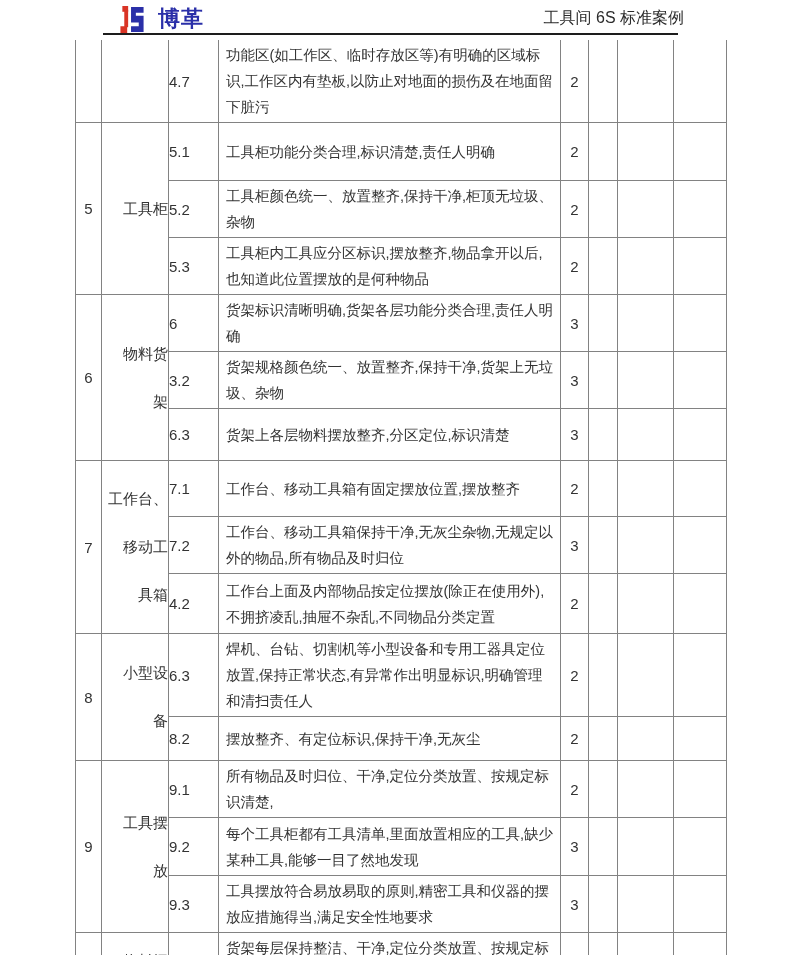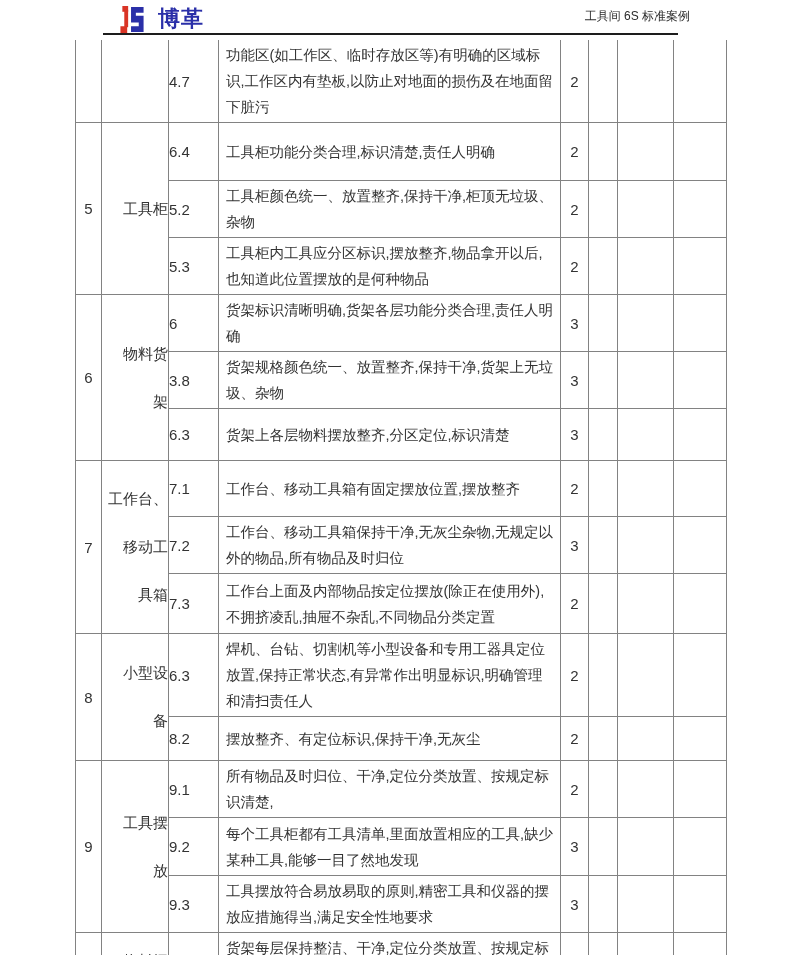--- a/index.html
+++ b/index.html
@@ -6,21 +6,21 @@
   html,body { background:#ffffff; }
   .page {
     position:relative; width:800px; height:955px; overflow:hidden;
     background:#ffffff; font-family:"Liberation Sans","DejaVu Sans",sans-serif;
     color:#333;
   }
   
   .logo { position:absolute; left:119px; top:4px; display:flex; align-items:center; }
   .logo-mark { width:26px; height:27px; display:block; }
   .logo-text { font-size:22px; font-weight:bold; color:#2a2fa8; margin-left:13px; letter-spacing:1px; }
-  .header-title { position:absolute; top:8px; right:110px; font-size:12px; color:#2b2b2b; }
+  .header-title { position:absolute; top:8px; right:116px; font-size:16px; color:#2b2b2b; }
   .header-rule { position:absolute; left:103px; top:33px; width:575px; height:2px; background:#1d1d1d; }
   
   .audit-table {
     position:absolute; left:75px; top:40px; width:651px;
     border-collapse:collapse; table-layout:fixed;
   }
   .audit-table td {
     border:1px solid #828282; vertical-align:middle;
     font-size:14.5px; color:#333; overflow:hidden;
   }
@@ -68,21 +68,21 @@
         <td class="c-desc">功能区(如工作区、临时存放区等)有明确的区域标识,工作区内有垫板,以防止对地面的损伤及在地面留下脏污</td>
         <td class="c-score">2</td>
         <td></td>
         <td></td>
         <td></td>
       </tr>
 
       <tr style="height:58px">
         <td class="c-num" rowspan="3">5</td>
         <td class="c-cat" rowspan="3">工具柜</td>
-        <td class="c-id">6.4</td>
+        <td class="c-id">5.1</td>
         <td class="c-desc">工具柜功能分类合理,标识清楚,责任人明确</td>
         <td class="c-score">2</td>
         <td></td>
         <td></td>
         <td></td>
       </tr>
       <tr style="height:51px">
         <td class="c-id">5.2</td>
         <td class="c-desc">工具柜颜色统一、放置整齐,保持干净,柜顶无垃圾、杂物</td>
         <td class="c-score">2</td>
@@ -104,21 +104,21 @@
         <td class="c-cat" rowspan="3">物料货
 架</td>
         <td class="c-id">6</td>
         <td class="c-desc">货架标识清晰明确,货架各层功能分类合理,责任人明确</td>
         <td class="c-score">3</td>
         <td></td>
         <td></td>
         <td></td>
       </tr>
       <tr style="height:57px">
-        <td class="c-id">3.8</td>
+        <td class="c-id">3.2</td>
         <td class="c-desc">货架规格颜色统一、放置整齐,保持干净,货架上无垃圾、杂物</td>
         <td class="c-score">3</td>
         <td></td>
         <td></td>
         <td></td>
       </tr>
       <tr style="height:52px">
         <td class="c-id">6.3</td>
         <td class="c-desc">货架上各层物料摆放整齐,分区定位,标识清楚</td>
         <td class="c-score">3</td>
@@ -141,21 +141,21 @@
       </tr>
       <tr style="height:54px">
         <td class="c-id">7.2</td>
         <td class="c-desc">工作台、移动工具箱保持干净,无灰尘杂物,无规定以外的物品,所有物品及时归位</td>
         <td class="c-score">3</td>
         <td></td>
         <td></td>
         <td></td>
       </tr>
       <tr style="height:60px">
-        <td class="c-id">7.3</td>
+        <td class="c-id">4.2</td>
         <td class="c-desc">工作台上面及内部物品按定位摆放(除正在使用外),不拥挤凌乱,抽屉不杂乱,不同物品分类定置</td>
         <td class="c-score">2</td>
         <td></td>
         <td></td>
         <td></td>
       </tr>
 
       <tr style="height:76px">
         <td class="c-num" rowspan="2">8</td>
         <td class="c-cat" rowspan="2">小型设

